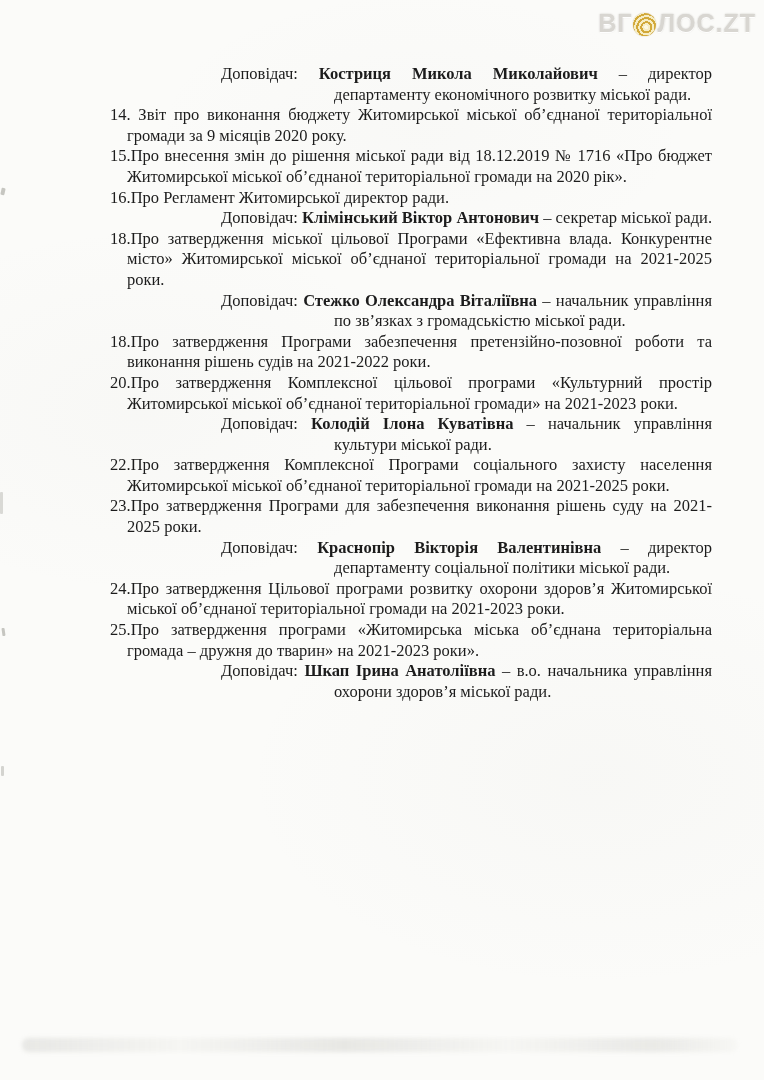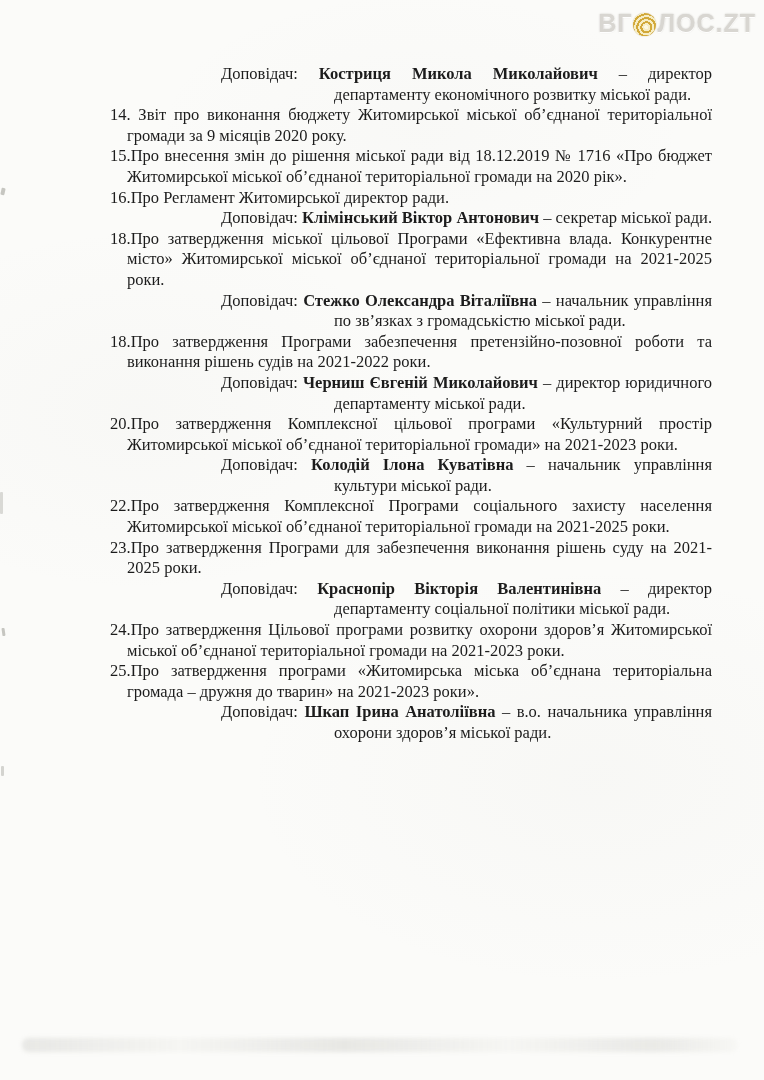--- a/index.html
+++ b/index.html
@@ -79,21 +79,20 @@
   <p class="item"><span class="num">15.</span><span>Про внесення змін до рішення міської ради від 18.12.2019 № 1716 «Про бюджет Житомирської міської об’єднаної територіальної громади на 2020 рік».</span></p>
 
   <p class="item"><span class="num">16.</span><span>Про Регламент Житомирської директор ради.</span></p>
 
   <p class="speaker"><span class="sp-label">Доповідач:</span> <b class="sp-name">Клімінський Віктор Антонович</b> <span class="sp-role">– секретар міської ради.</span></p>
 
   <p class="item"><span class="num">18.</span><span>Про затвердження міської цільової Програми «Ефективна влада. Конкурентне місто» Житомирської міської об’єднаної територіальної громади на 2021-2025 роки.</span></p>
   <p class="speaker"><span class="sp-label">Доповідач:</span> <b class="sp-name">Стежко Олександра Віталіївна</b> <span class="sp-role">– начальник управління по зв’язках з громадськістю міської ради.</span></p>
 
   <p class="item"><span class="num">18.</span><span>Про затвердження Програми забезпечення претензійно-позовної роботи та виконання рішень судів на 2021-2022 роки.</span></p>
-  <p class="speaker"><span class="sp-label">Доповідач:</span> <b class="sp-name">Черниш Євгеній Миколайович</b> <span class="sp-role">– директор юридичного департаменту міської ради.</span></p>
 
   <p class="item"><span class="num">20.</span><span>Про затвердження Комплексної цільової програми «Культурний простір Житомирської міської об’єднаної територіальної громади» на 2021-2023 роки.</span></p>
 
   <p class="speaker"><span class="sp-label">Доповідач:</span> <b class="sp-name">Колодій Ілона Куватівна</b> <span class="sp-role">– начальник управління культури міської ради.</span></p>
 
   <p class="item"><span class="num">22.</span><span>Про затвердження Комплексної Програми соціального захисту населення Житомирської міської об’єднаної територіальної громади на 2021-2025 роки.</span></p>
 
   <p class="item"><span class="num">23.</span><span>Про затвердження Програми для забезпечення виконання рішень суду на 2021-2025 роки.</span></p>
   <p class="speaker"><span class="sp-label">Доповідач:</span> <b class="sp-name">Краснопір Вікторія Валентинівна</b> <span class="sp-role">– директор департаменту соціальної політики міської ради.</span></p>
 

